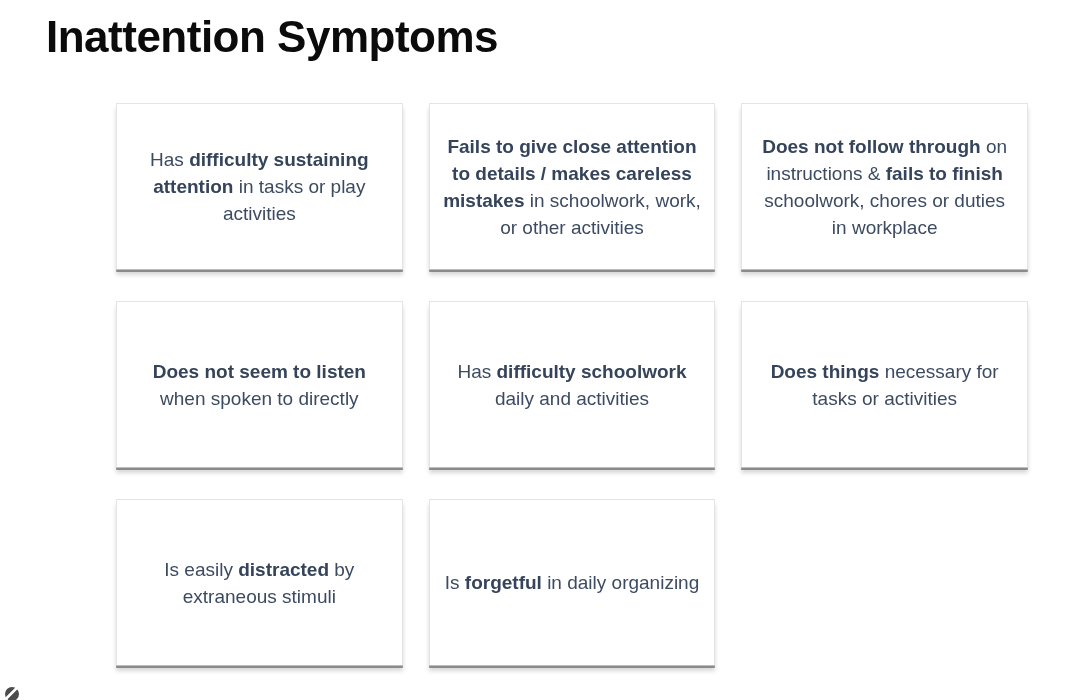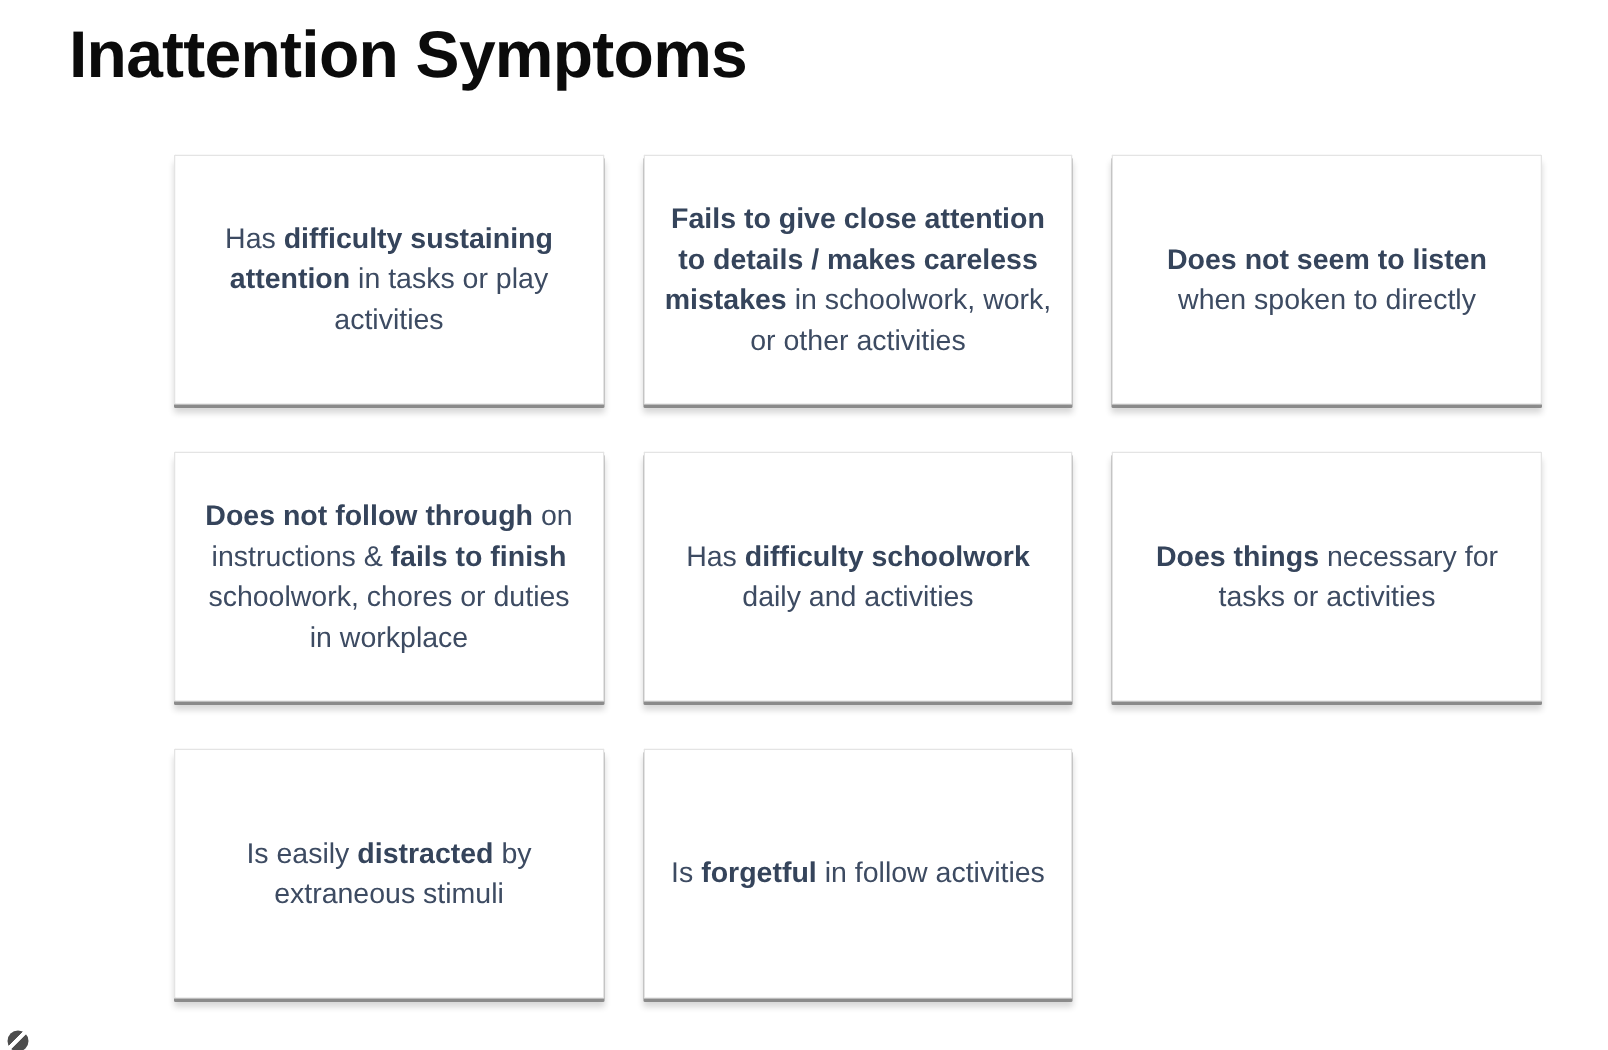--- a/index.html
+++ b/index.html
@@ -80,33 +80,33 @@
   <h1 class="page-title">Inattention Symptoms</h1>
 
   <div class="grid" id="symptom-grid">
       <div class="card">
         <div class="card-text"><span>Has </span><b>difficulty sustaining attention</b><span> in tasks or play activities</span></div>
       </div>
       <div class="card">
         <div class="card-text"><b>Fails to give close attention to details / makes careless mistakes</b><span> in schoolwork, work, or other activities</span></div>
       </div>
       <div class="card">
-        <div class="card-text"><b>Does not seem to listen</b><span> when spoken to directly</span></div>
+        <div class="card-text"><b>Does not follow through</b><span> on instructions &amp; </span><b>fails to finish</b><span> schoolwork, chores or duties in workplace</span></div>
       </div>
       <div class="card">
-        <div class="card-text"><b>Does not follow through</b><span> on instructions &amp; </span><b>fails to finish</b><span> schoolwork, chores or duties in workplace</span></div>
+        <div class="card-text"><b>Does not seem to listen</b><span> when spoken to directly</span></div>
       </div>
       <div class="card">
         <div class="card-text"><span>Has </span><b>difficulty schoolwork</b><span> daily and activities</span></div>
       </div>
       <div class="card">
         <div class="card-text"><b>Does things</b><span> necessary for tasks or activities</span></div>
       </div>
       <div class="card">
         <div class="card-text"><span>Is easily </span><b>distracted</b><span> by extraneous stimuli</span></div>
       </div>
       <div class="card">
-        <div class="card-text"><span>Is </span><b>forgetful</b><span> in follow activities</span></div>
+        <div class="card-text"><span>Is </span><b>forgetful</b><span> in daily organizing</span></div>
       </div>
     </div>
 
   <div class="corner-icon"></div>
 </div>
 
 </body></html>

